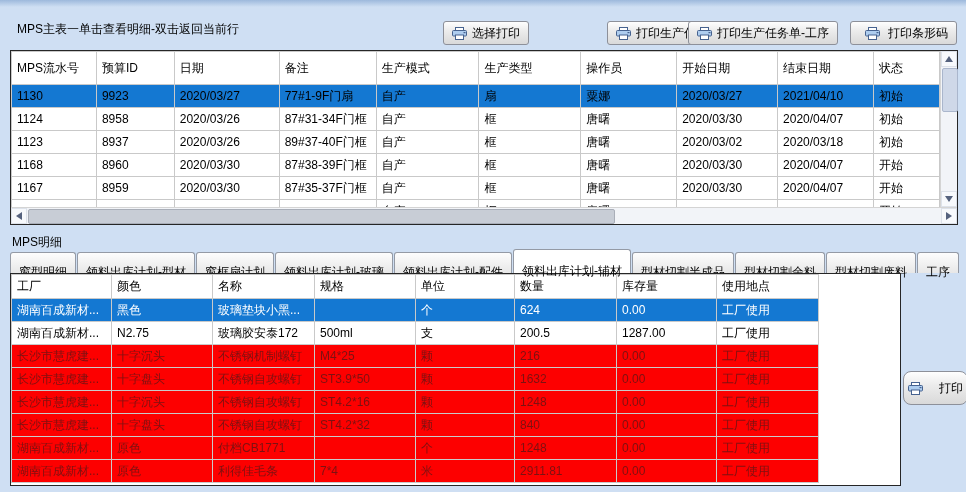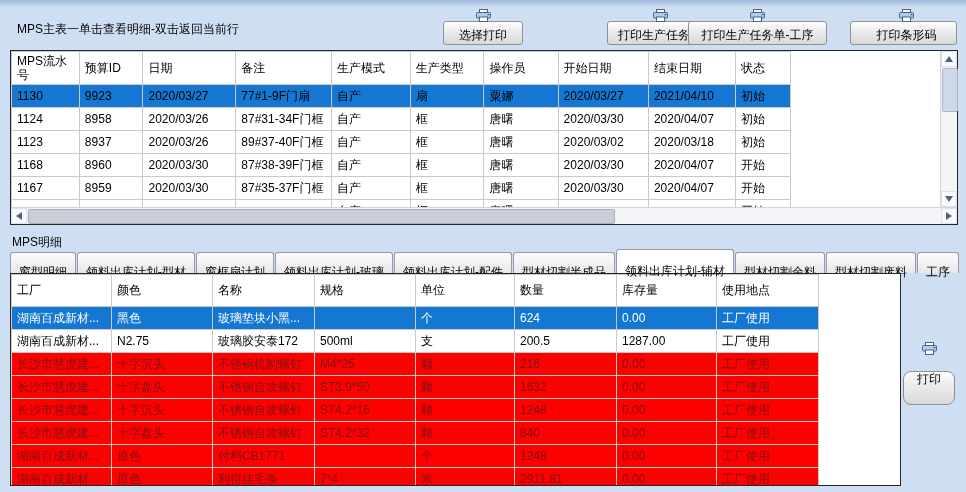--- a/index.html
+++ b/index.html
@@ -10,49 +10,49 @@
     font-size:12px; color:#000;
   }
   .topband{position:absolute;top:0;left:0;width:966px;height:7px;
     background:linear-gradient(#9db9dc,#cfdff3);}
   .title{position:absolute;left:17px;top:21px;white-space:nowrap;}
   .detail-label{position:absolute;left:12px;top:234px;white-space:nowrap;}
 
   
   .xbtn{
     position:absolute;top:21px;height:24px;box-sizing:border-box;
-    display:flex;align-items:center;justify-content:flex-end;gap:5px;
+    display:flex;align-items:center;justify-content:space-between;gap:5px;
     background:linear-gradient(#fefefe,#eceoec 40%,#dcdcdc);
     background:linear-gradient(#fefefe,#ececec 40%,#d9d9d9);
     border:1px solid #8d9099;border-radius:3px;
     font-family:inherit;font-size:12px;color:#000;
-    padding:0 8px;cursor:pointer;white-space:nowrap;flex-direction:column;
+    padding:0 8px;cursor:pointer;white-space:nowrap;
   }
   .print-small{left:903px;top:371px;height:22px;min-width:52px;padding:16px 4px;gap:16px;border-radius:8px;}
   .printer-ico{display:inline-flex;align-items:center;}
 
   
   .panel{position:absolute;background:#fff;border:1px solid #262626;box-sizing:border-box;}
   #main-panel{left:10px;top:50px;width:948px;height:175px;}
   #detail-panel{left:10px;top:273px;width:891px;height:213px;}
   .gridclip{position:absolute;left:0;top:0;overflow:hidden;}
-  #main-clip{width:780px;height:156px;}
+  #main-clip{width:929px;height:156px;}
   #detail-clip{width:889px;height:211px;}
 
   
   table.grid{border-collapse:collapse;table-layout:fixed;background:#fff;}
   .grid th,.grid td{
     border:1px solid var(--grid-line,#c9c9c9);
     font-weight:normal;text-align:left;vertical-align:middle;
     padding:0 5px;overflow:hidden;white-space:nowrap;font-size:12px;
   }
   #main-grid thead tr{height:33px;}
   #main-grid th{white-space:normal;line-height:14px;}
   #main-grid tbody tr{height:23px;}
-  #detail-grid thead tr{height:32px;}
+  #detail-grid thead tr{height:24px;}
   #detail-grid tbody tr{height:23px;}
   tr.sel td{background:var(--selected-row,#1478d2);}
   tr.sel2 td{background:var(--selected-row,#1478d2);color:#fff;}
   tr.alert td{background:var(--alert-row-bg,#fd0000);color:var(--alert-row-text,#7d1111);}
 
   
   #vscroll{position:absolute;right:0;top:0;width:17px;height:156px;
     background:#f2f4f8;border-left:1px solid #d4d4d4;box-sizing:border-box;}
   #hscroll{position:absolute;left:0;bottom:0;width:946px;height:17px;
     background:#f2f4f8;border-top:1px solid #d4d4d4;box-sizing:border-box;}
@@ -260,22 +260,22 @@
 </div>
 
 <div class="detail-label">MPS明细</div>
 
 <div id="tabs">
     <div class="tab">窗型明细</div>
     <div class="tab">领料出库计划-型材</div>
     <div class="tab">窗框扇计划</div>
     <div class="tab">领料出库计划-玻璃</div>
     <div class="tab">领料出库计划-配件</div>
+    <div class="tab active">领料出库计划-辅材</div>
     <div class="tab">型材切割半成品</div>
-    <div class="tab active">领料出库计划-辅材</div>
     <div class="tab">型材切割余料</div>
     <div class="tab">型材切割废料</div>
     <div class="tab">工序</div>
   </div>
 
 <div class="panel" id="detail-panel">
   <div class="gridclip" id="detail-clip">
     <table class="grid" id="detail-grid">
         <colgroup>
           <col style="width: 100px;">

